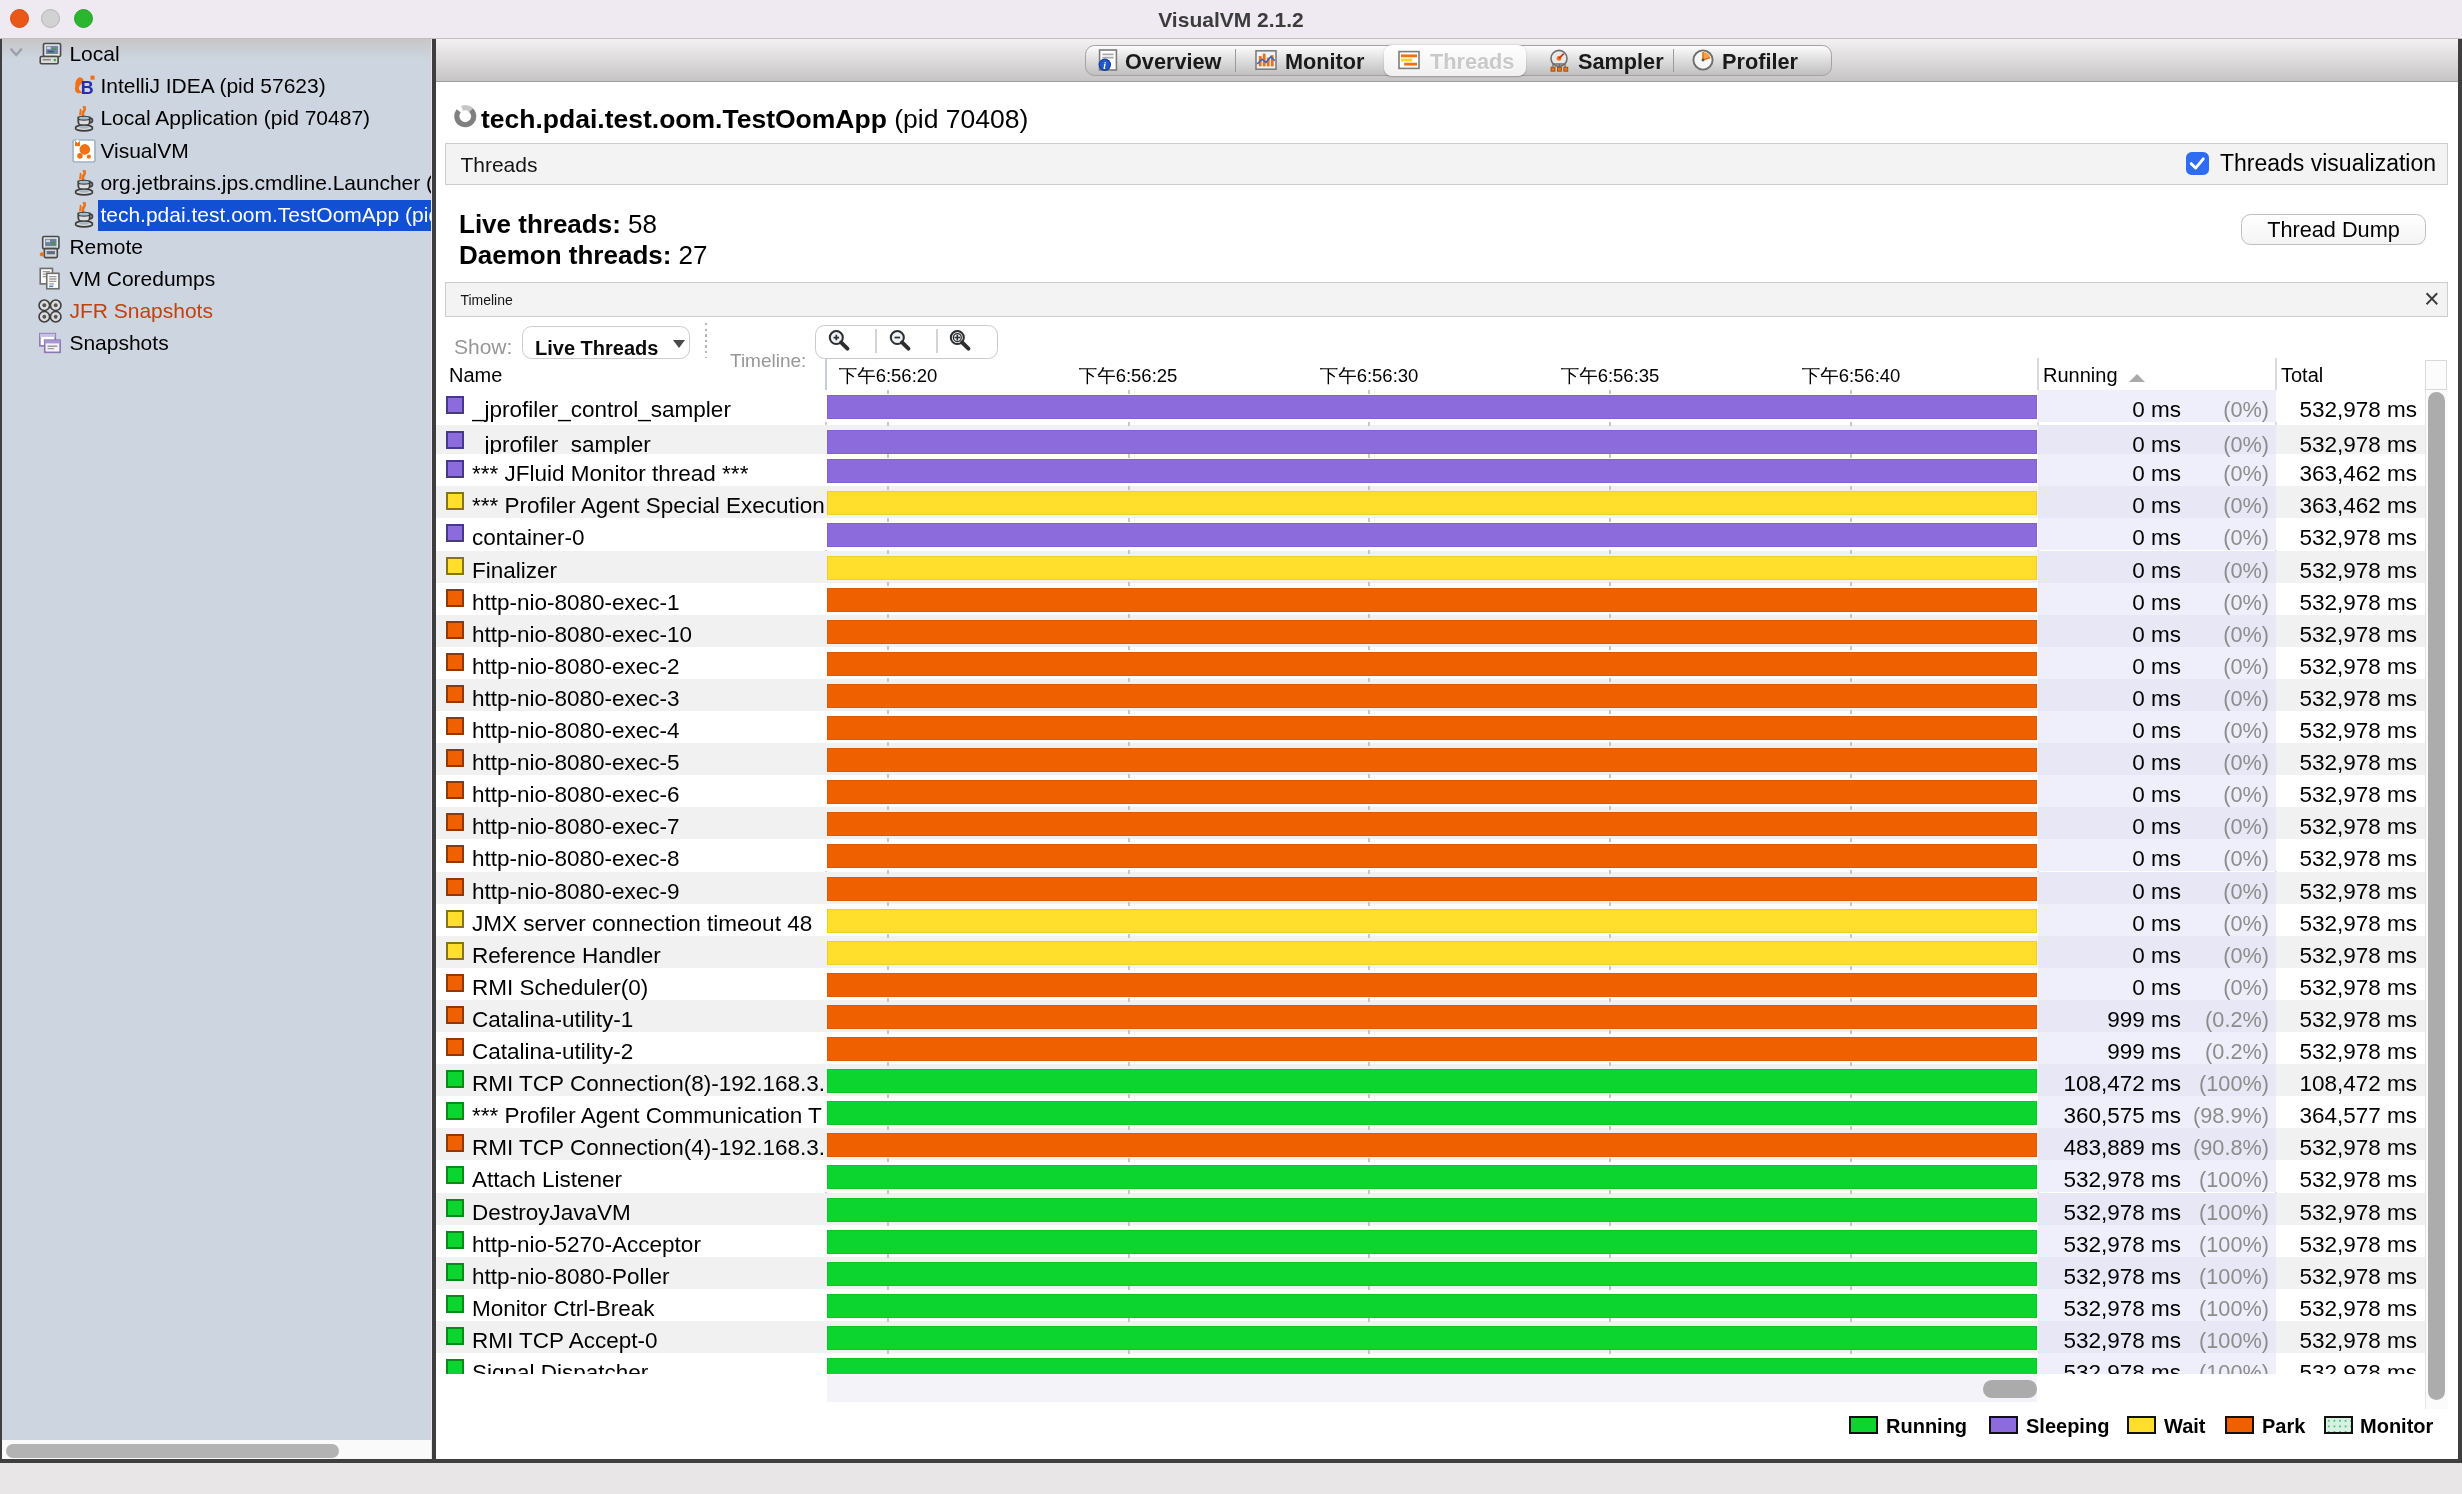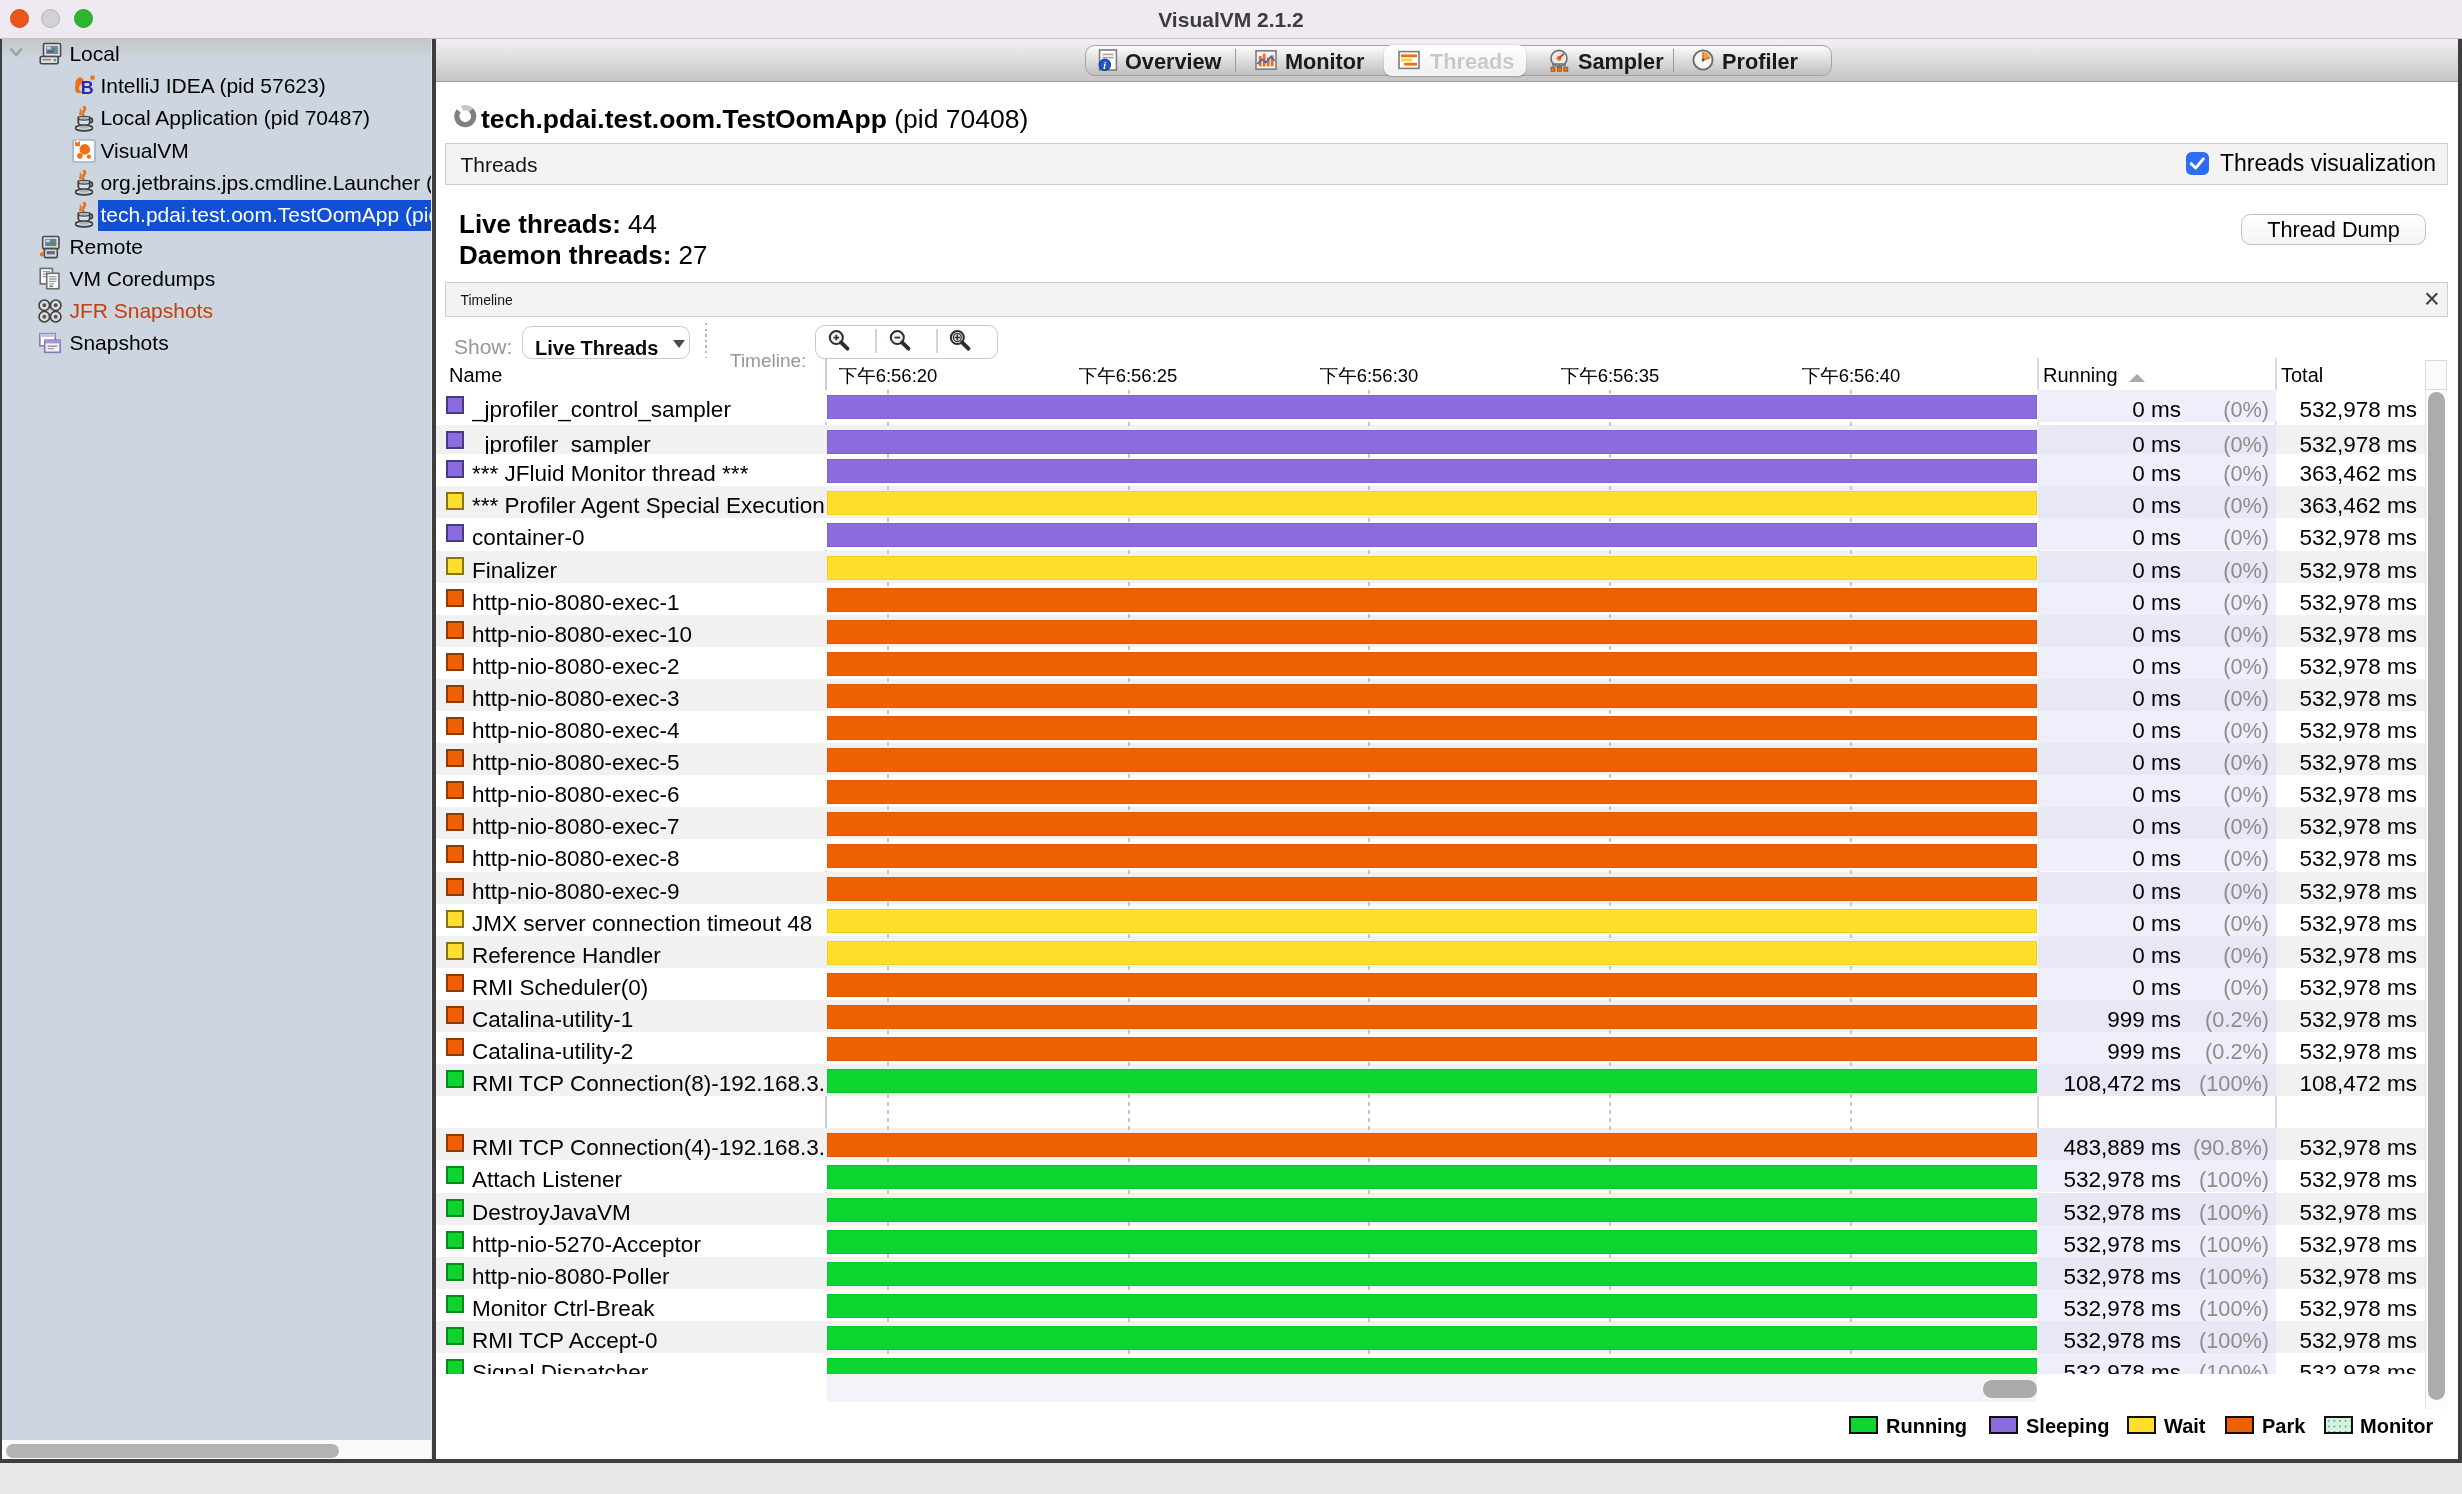--- a/index.html
+++ b/index.html
@@ -273,21 +273,21 @@
     </svg></div>
 <div class="abs" id="apptitle">tech.pdai.test.oom.TestOomApp <span class="pid">(pid 70408)</span></div>
 
 <div class="abs secbar" id="thbar">
     <span class="lbl">Threads</span>
   </div>
 <div class="abs" id="cb"><svg width="22.5" height="22.5" viewBox="0 0 28 28">
       <path d="M6.5 14.5 L12 20 L21.5 8.5" stroke="#ffffff" stroke-width="3.6" fill="none" stroke-linecap="round" stroke-linejoin="round"></path>
     </svg></div>
 <div class="abs" id="cblabel">Threads visualization</div>
-<div class="abs" id="live">Live threads: <span class="v">44</span></div>
+<div class="abs" id="live">Live threads: <span class="v">58</span></div>
 <div class="abs" id="daemon">Daemon threads: <span class="v">27</span></div>
 <div class="abs" id="tdbtn">Thread Dump</div>
 
 <div class="abs secbar" id="tlbar">
     <span class="lbl">Timeline</span>
     <span id="tlx">×</span>
   </div>
 <div class="abs" id="show">Show:</div>
 <div class="abs" id="dd">
     <span class="t">Live Threads</span>
@@ -528,20 +528,29 @@
 </div>
 <div class="row" style="top:674px;background:#f1f1f1">
 <i class="lav" style="background:#e7e7f5"></i>
 <span class="sq" style="background:#0cd52f;border-color:#0b8a1c"></span>
 <span class="nm">RMI TCP Connection(8)-192.168.3.</span>
 <div class="bar" style="background:#0cd52f"></div>
 <span class="run">108,472 ms</span>
       <span class="pct">(100%)</span>
       <span class="tot">108,472 ms</span>
 </div>
+<div class="row" style="top:706px;background:#ffffff">
+<i class="lav" style="background:#efeffb"></i>
+<span class="sq" style="background:#0cd52f;border-color:#0b8a1c"></span>
+<span class="nm">*** Profiler Agent Communication T</span>
+<div class="bar" style="background:#0cd52f"></div>
+<span class="run">360,575 ms</span>
+      <span class="pct">(98.9%)</span>
+      <span class="tot">364,577 ms</span>
+</div>
 <div class="row" style="top:738px;background:#f1f1f1">
 <i class="lav" style="background:#e7e7f5"></i>
 <span class="sq" style="background:#ee6000;border-color:#8c3a08"></span>
 <span class="nm">RMI TCP Connection(4)-192.168.3.</span>
 <div class="bar" style="background:#ee6000"></div>
 <span class="run">483,889 ms</span>
       <span class="pct">(90.8%)</span>
       <span class="tot">532,978 ms</span>
 </div>
 <div class="row" style="top:770px;background:#ffffff">

